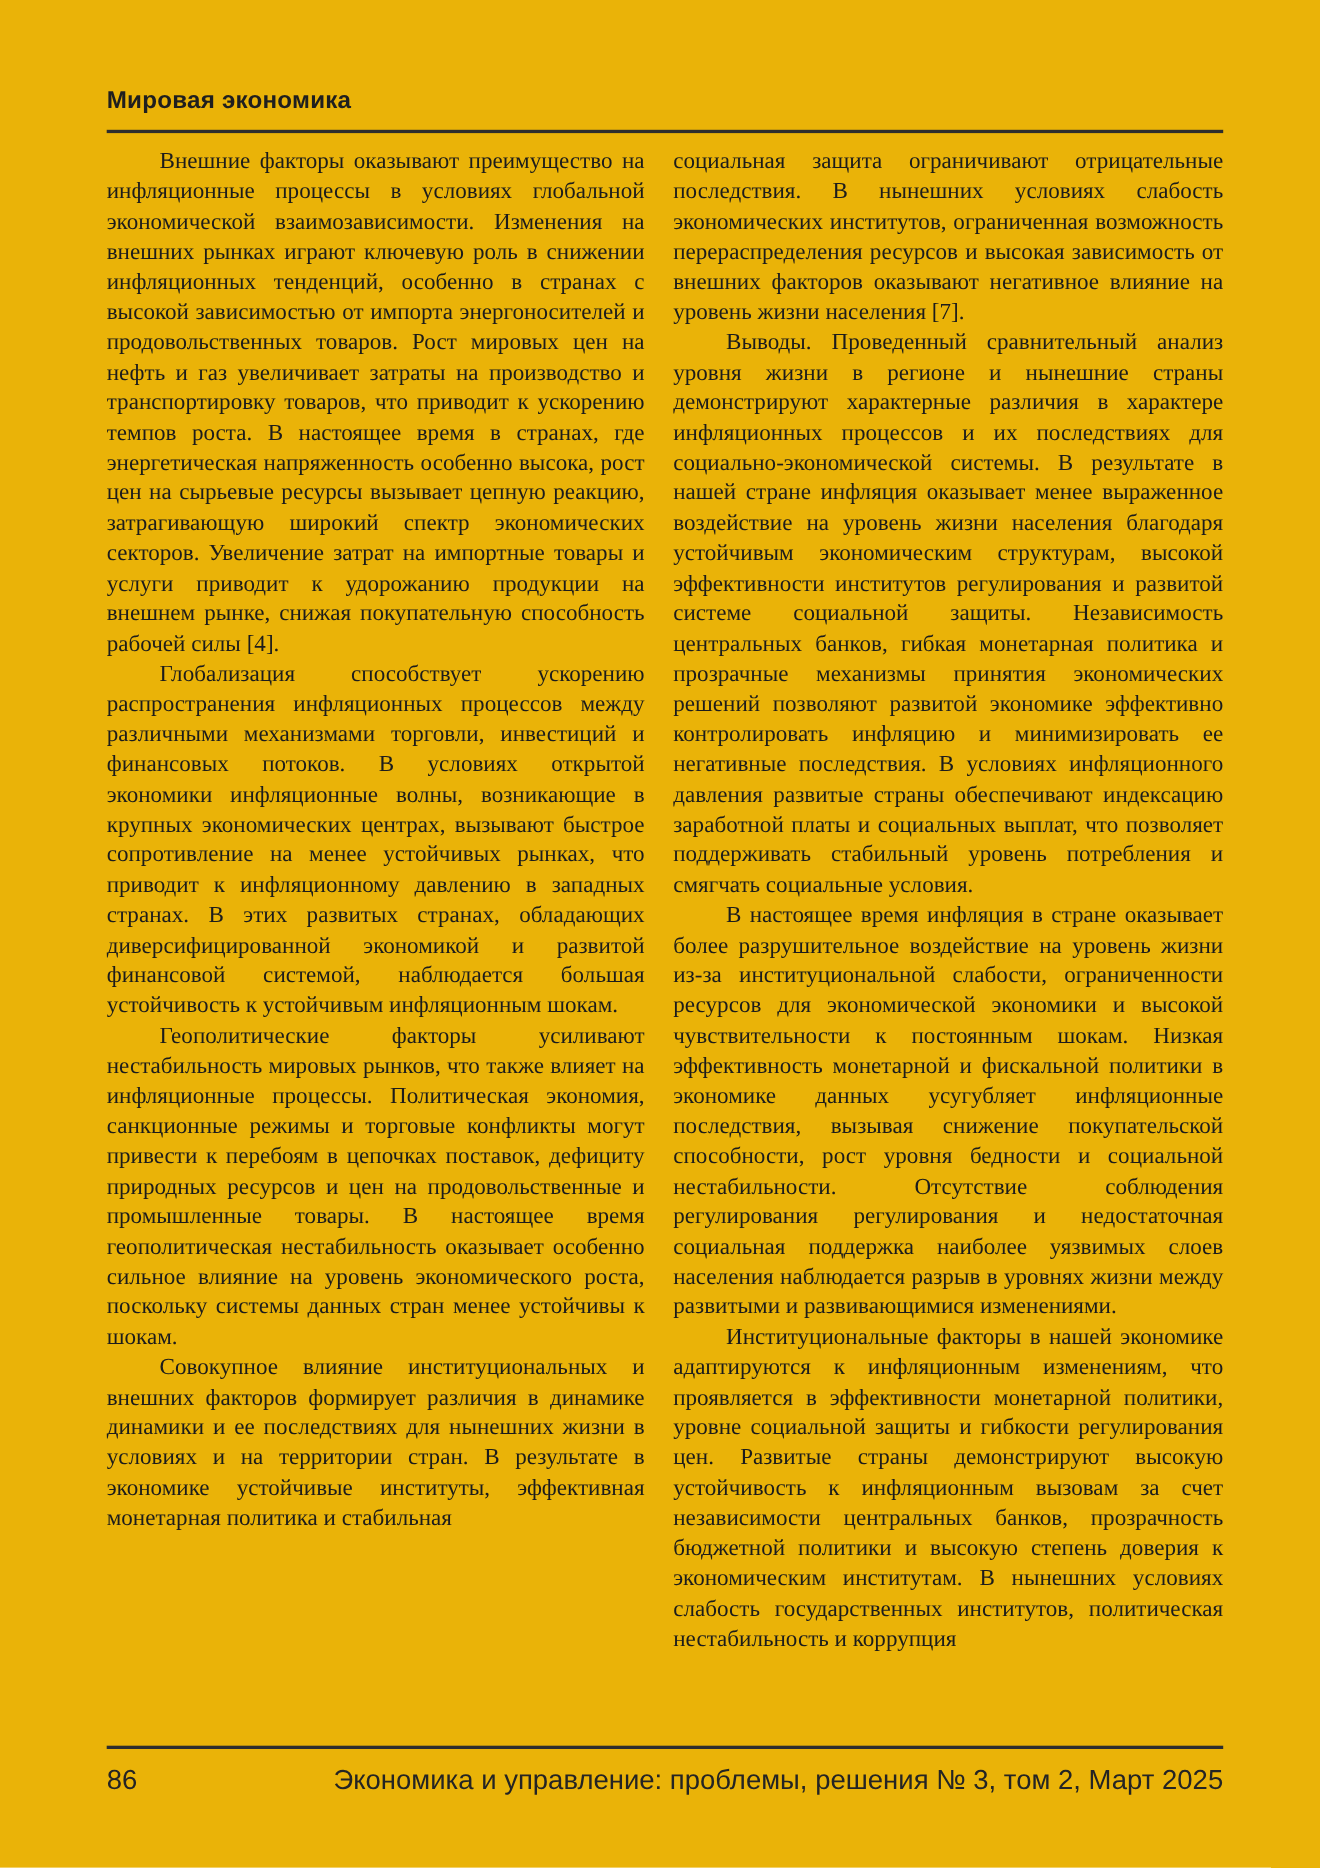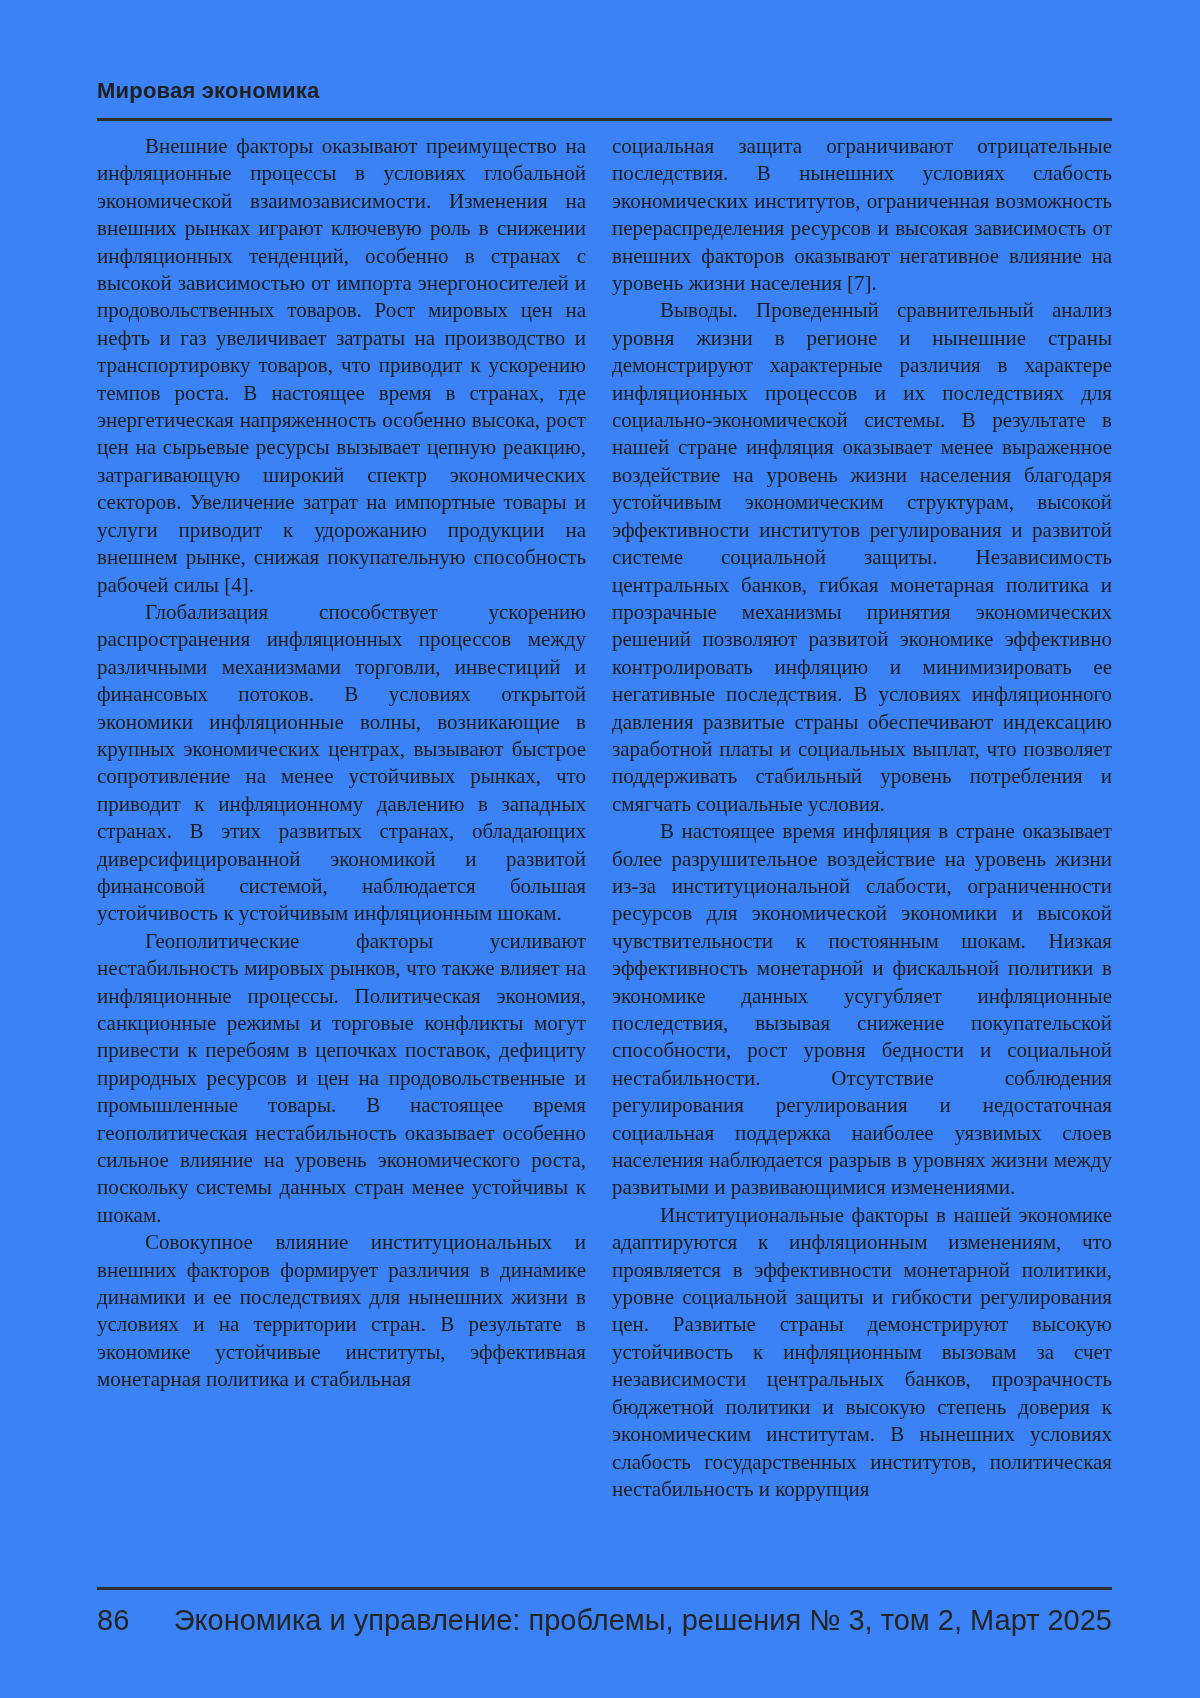--- a/index.html
+++ b/index.html
@@ -1,19 +1,19 @@
 <!DOCTYPE html>
 <html lang="ru"><head>
 <meta charset="utf-8">
 <style>
   html,body{margin:0;padding:0;background:#ffffff;}
   .page{
     position:relative;
     width:1200px;height:1698px;
-    background:#3b82f6;overflow:hidden;
+    background:#eab308;overflow:hidden;
     font-family:"Liberation Serif",serif;
   }
   .content{position:absolute;left:97px;right:88px;top:0;}
   .section-title{
     font-family:"Liberation Sans",sans-serif;
     font-weight:bold;font-size:22px;line-height:24px;
     color:#1f1f1f;margin:79px 0 0 0;letter-spacing:.2px;
   }
   .rule{height:3px;background:#2e2e2e;margin-top:15px;}
   .cols{display:flex;gap:26px;margin-top:12px;}
@@ -24,21 +24,21 @@
   }
   .col-left{width:489px;}
   .col-right{width:500px;}
   p.para{margin:0;padding:0;}
   p.indent{text-indent:48px;}
   b.lead{font-weight:normal;}
   .footer{position:absolute;left:97px;right:88px;top:1572px;}
   .footer-row{
     display:flex;justify-content:space-between;align-items:baseline;
     font-family:"Liberation Sans",sans-serif;
-    font-size:29px;color:#242424;margin-top:14px;
+    font-size:25px;color:#242424;margin-top:14px;
   }
 </style>
 </head>
 <body>
 
 <div class="page">
   <div class="content">
 
     <h1 class="section-title">Мировая экономика</h1>
     <div class="rule"></div>

